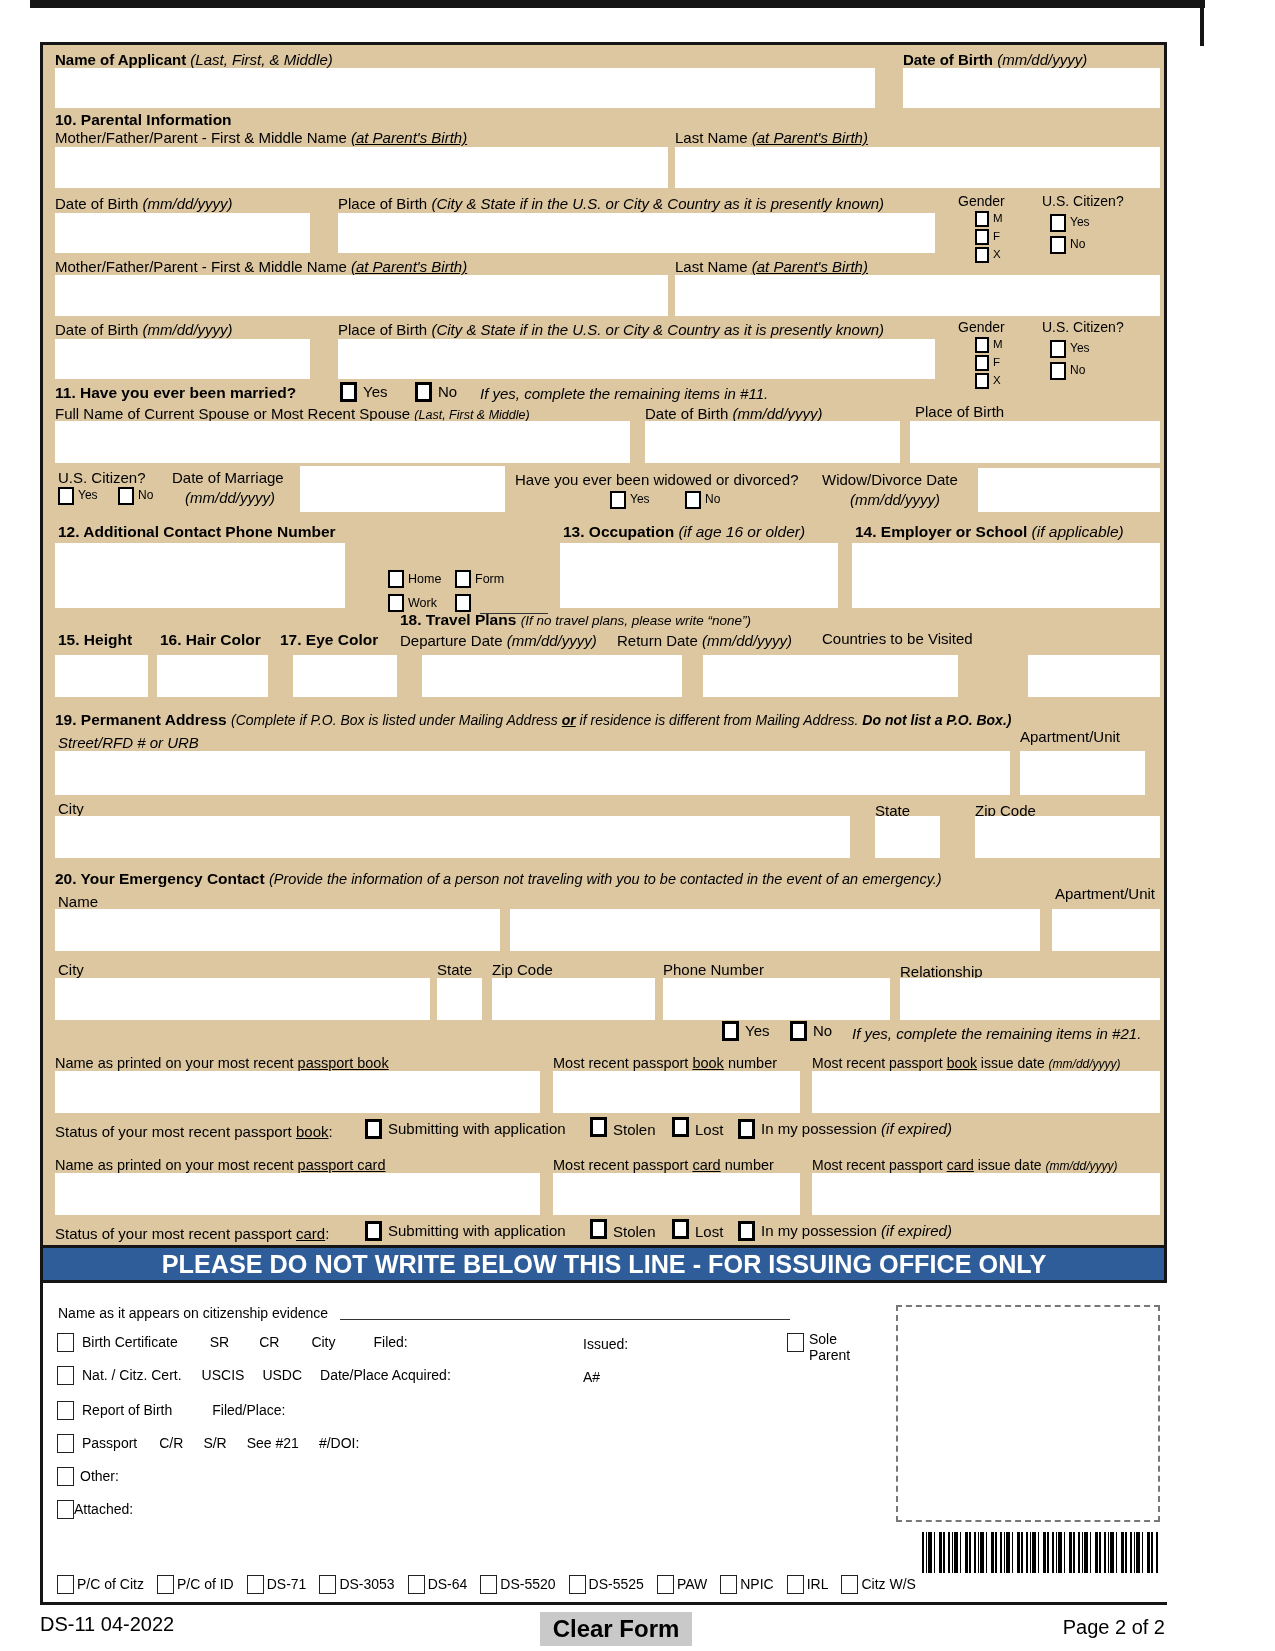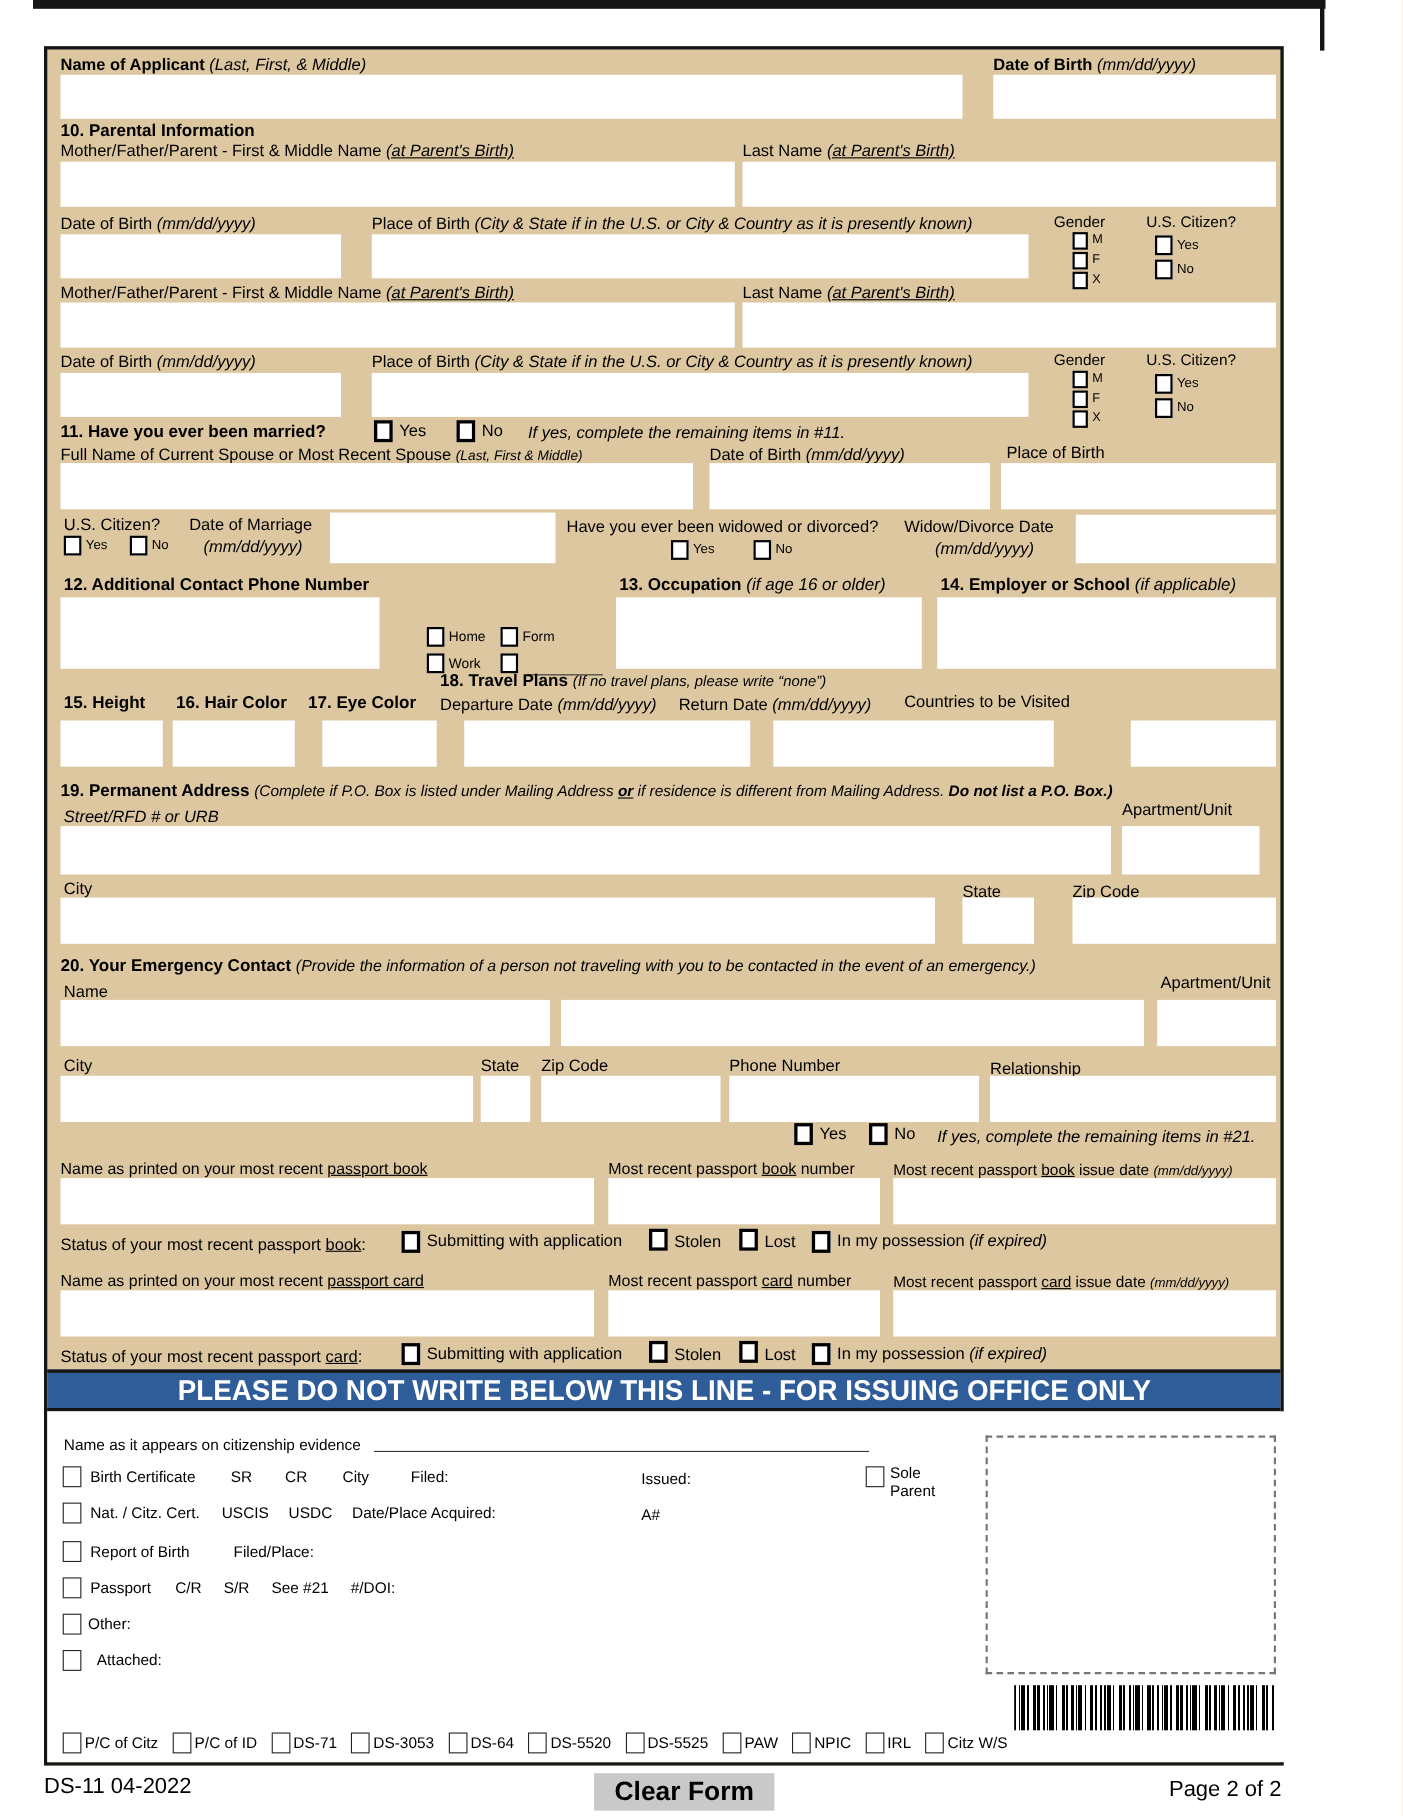--- a/index.html
+++ b/index.html
@@ -27,21 +27,21 @@
   #topbar-tick{position:absolute;left:1200px;top:0;width:4px;height:46px;background:#151515;}
   #form{position:absolute;left:40px;top:42px;width:1121px;height:1557px;border:3px solid #151515;background:#dcc7a1;}
   #banner{position:absolute;left:0;top:1200px;width:1121px;height:38px;background:#2e5d99;border-top:3px solid #151515;border-bottom:3px solid #151515;box-sizing:border-box;display:flex;align-items:center;justify-content:center;}
   #banner .txt{color:#fff;font-weight:700;font-size:26px;letter-spacing:0px;transform:scaleX(.97);white-space:nowrap;}
   #office{position:absolute;left:0;top:1238px;width:1226px;height:319px;background:#fff;}
   #office .lab{font-size:14px;}
   .line{position:absolute;border-bottom:1.5px solid #333;}
   #dashedbox{position:absolute;left:853px;top:22px;width:264px;height:217px;border:2px dashed #777;background:#fff;box-sizing:border-box;}
   #barcode{position:absolute;left:879px;top:249px;width:238px;height:41px;background:#fff;background-image:repeating-linear-gradient(90deg,#000 0 2px,#fff 2px 4px,#000 4px 5px,#fff 5px 6px,#000 6px 10px,#fff 10px 12px,#000 12px 13px,#fff 13px 17px,#000 17px 20px,#fff 20px 21px,#000 21px 23px,#fff 23px 26px);}
   #bctext{position:absolute;left:849px;top:290px;width:298px;text-align:center;font-size:25px;white-space:nowrap;}
-  #clearbtn{position:absolute;left:540px;top:1612px;width:164px;height:34px;background:#c9c9c9;display:flex;align-items:center;justify-content:center;font-weight:700;font-size:24px;cursor:pointer;}
+  #clearbtn{position:absolute;left:540px;top:1612px;width:152px;height:34px;background:#c9c9c9;display:flex;align-items:center;justify-content:center;font-weight:700;font-size:24px;cursor:pointer;}
   .raised{margin-top:-6px;}
   .botrow{position:absolute;left:14px;top:292px;display:flex;align-items:center;gap:13px;text-align:right;}
   .botrow .it{display:flex;align-items:center;gap:3px;}
   .botrow .lab{font-size:13px;}
 </style>
 </head>
 <body>
 
 <div id="topbar"></div>
 <div id="topbar-tick"></div>
@@ -336,21 +336,21 @@
       <span class="lab" style="margin-left:12px">S/R</span>
       <span class="lab" style="margin-left:12px">See #21</span>
       <span class="lab" style="margin-left:12px">#/DOI:</span>
     </div>
 
     <div class="f row" style="left:14px;top:184px;gap:6px">
       <span class="ocb"></span>
       <span class="lab">Other:</span>
     </div>
 
-    <div class="f row" style="left:14px;top:217px;gap:14px">
+    <div class="f row" style="left:14px;top:217px;gap:0">
       <span class="ocb"></span>
       <span class="lab">Attached:</span>
     </div>
 
     <div id="dashedbox"></div>
     <div id="barcode"></div>
 
     <div class="botrow">
       <span class="it">
           <span class="ocb"></span>

